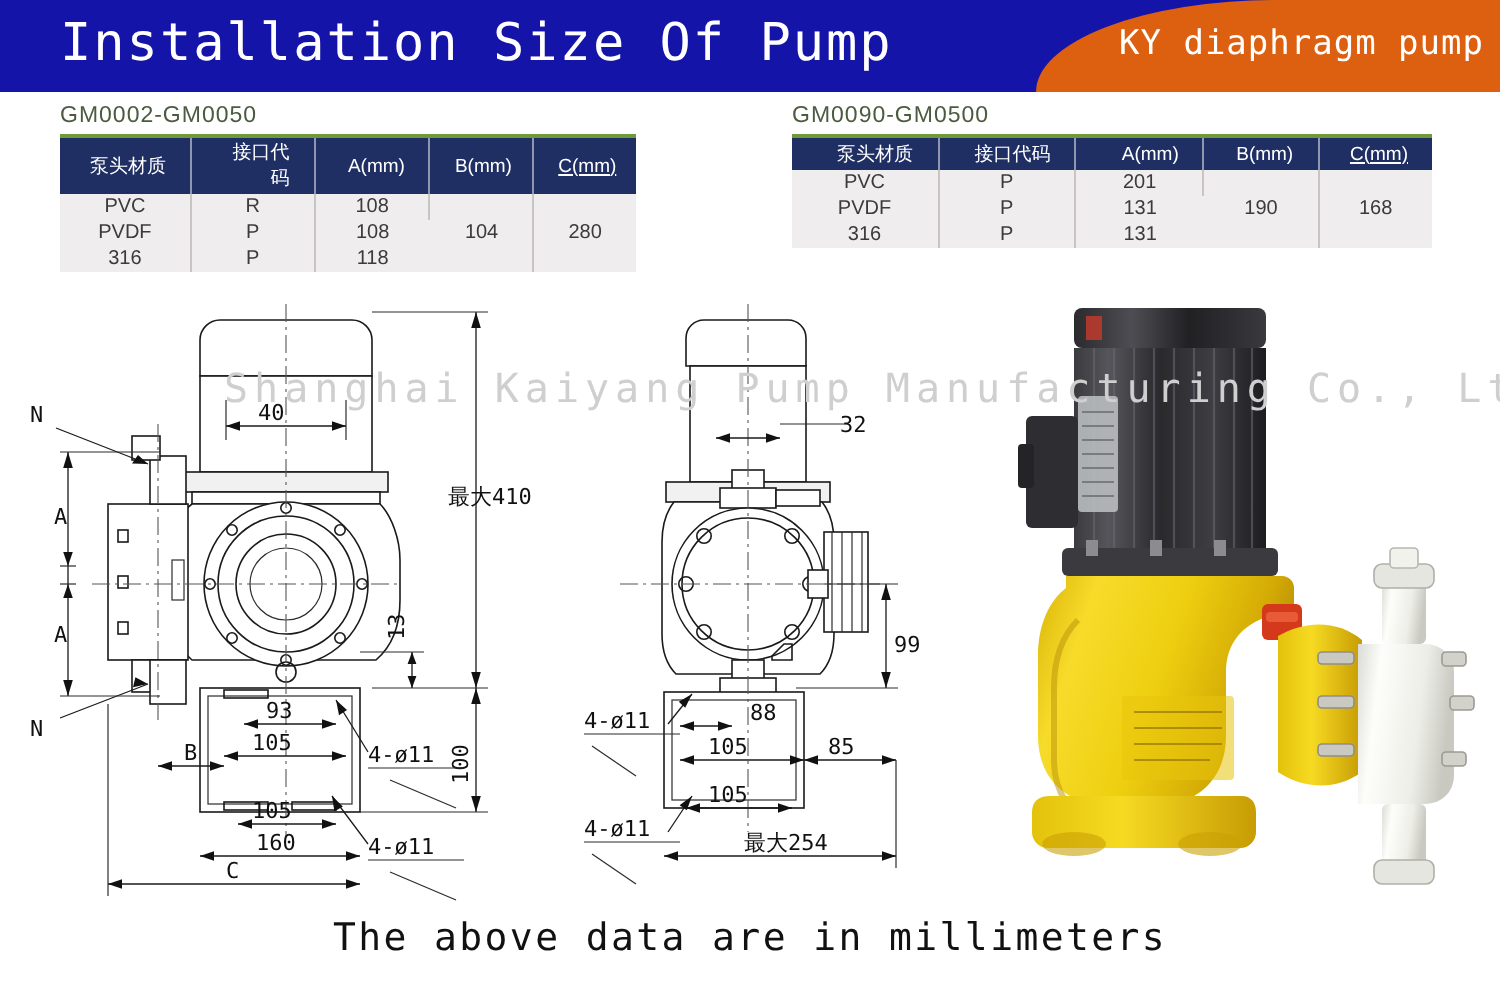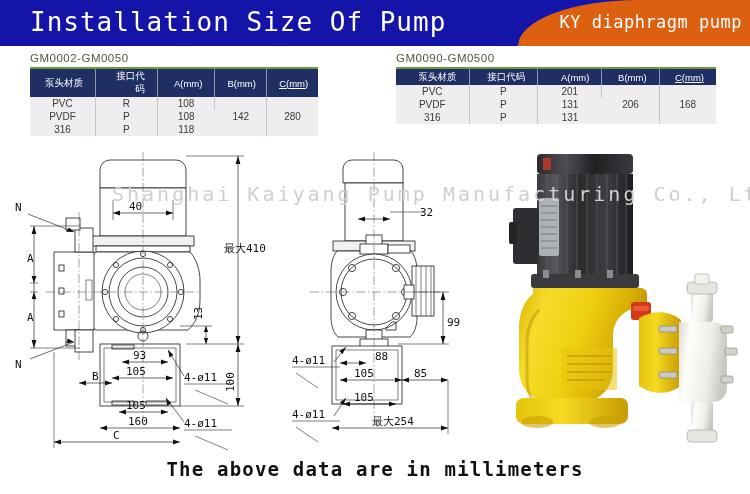--- a/index.html
+++ b/index.html
@@ -68,21 +68,20 @@
   .fillg{fill:#f1f1f1;stroke:#1a1a1a;stroke-width:0.8;}
   text.dim{font-family:"DejaVu Sans Mono","Liberation Mono",monospace;
     font-size:11px;fill:#111;}
   
   #photo{position:absolute;left:495px;top:150px;width:250px;height:300px;z-index:5;}
   
   #footer-note{
     position:absolute;left:0;top:458px;width:750px;text-align:center;
     font-size:19px;color:#111;letter-spacing:1.2px;
     font-family:"DejaVu Sans Mono","Liberation Mono",monospace;
-    font-weight:bold;
   }
 </style>
 </head>
 <body>
 
 <div id="header">
   <div id="header-badge-bg"></div>
   <div id="header-title">Installation Size Of Pump</div>
   <div id="header-badge-label">KY diaphragm pump</div>
 </div>
@@ -97,21 +96,21 @@
         <th class="col-a">A(mm)</th>
         <th class="col-b">B(mm)</th>
         <th class="col-c">C(mm)</th>
       </tr>
     </thead>
     <tbody>
       <tr>
         <td>PVC</td>
         <td>R</td>
         <td>108</td>
-        <td rowspan="3">142</td>
+        <td rowspan="3">104</td>
         <td rowspan="3">280</td>
       </tr>
       <tr>
         <td>PVDF</td>
         <td>P</td>
         <td>108</td>
       </tr>
       <tr>
         <td>316</td>
         <td>P</td>
@@ -131,21 +130,21 @@
         <th class="col-a">A(mm)</th>
         <th class="col-b">B(mm)</th>
         <th class="col-c">C(mm)</th>
       </tr>
     </thead>
     <tbody>
       <tr>
         <td>PVC</td>
         <td>P</td>
         <td>201</td>
-        <td rowspan="3">206</td>
+        <td rowspan="3">190</td>
         <td rowspan="3">168</td>
       </tr>
       <tr>
         <td>PVDF</td>
         <td>P</td>
         <td>131</td>
       </tr>
       <tr>
         <td>316</td>
         <td>P</td>

